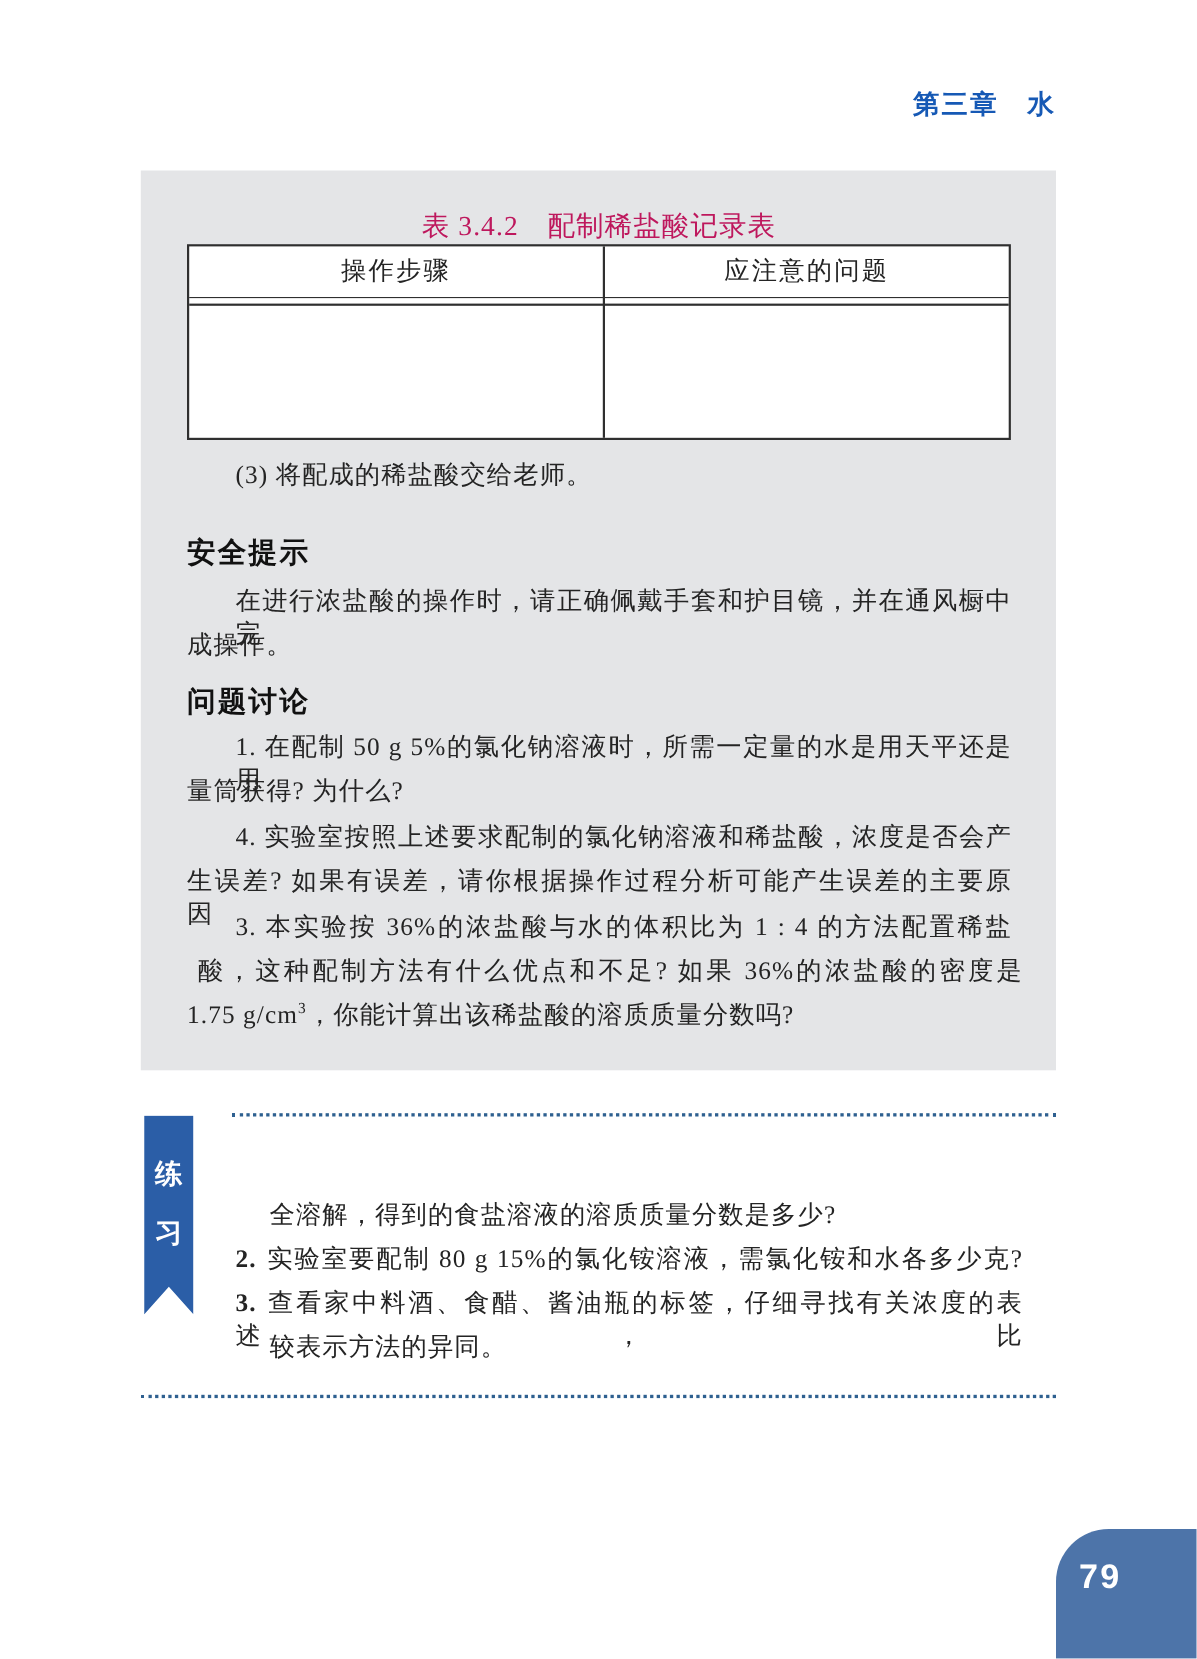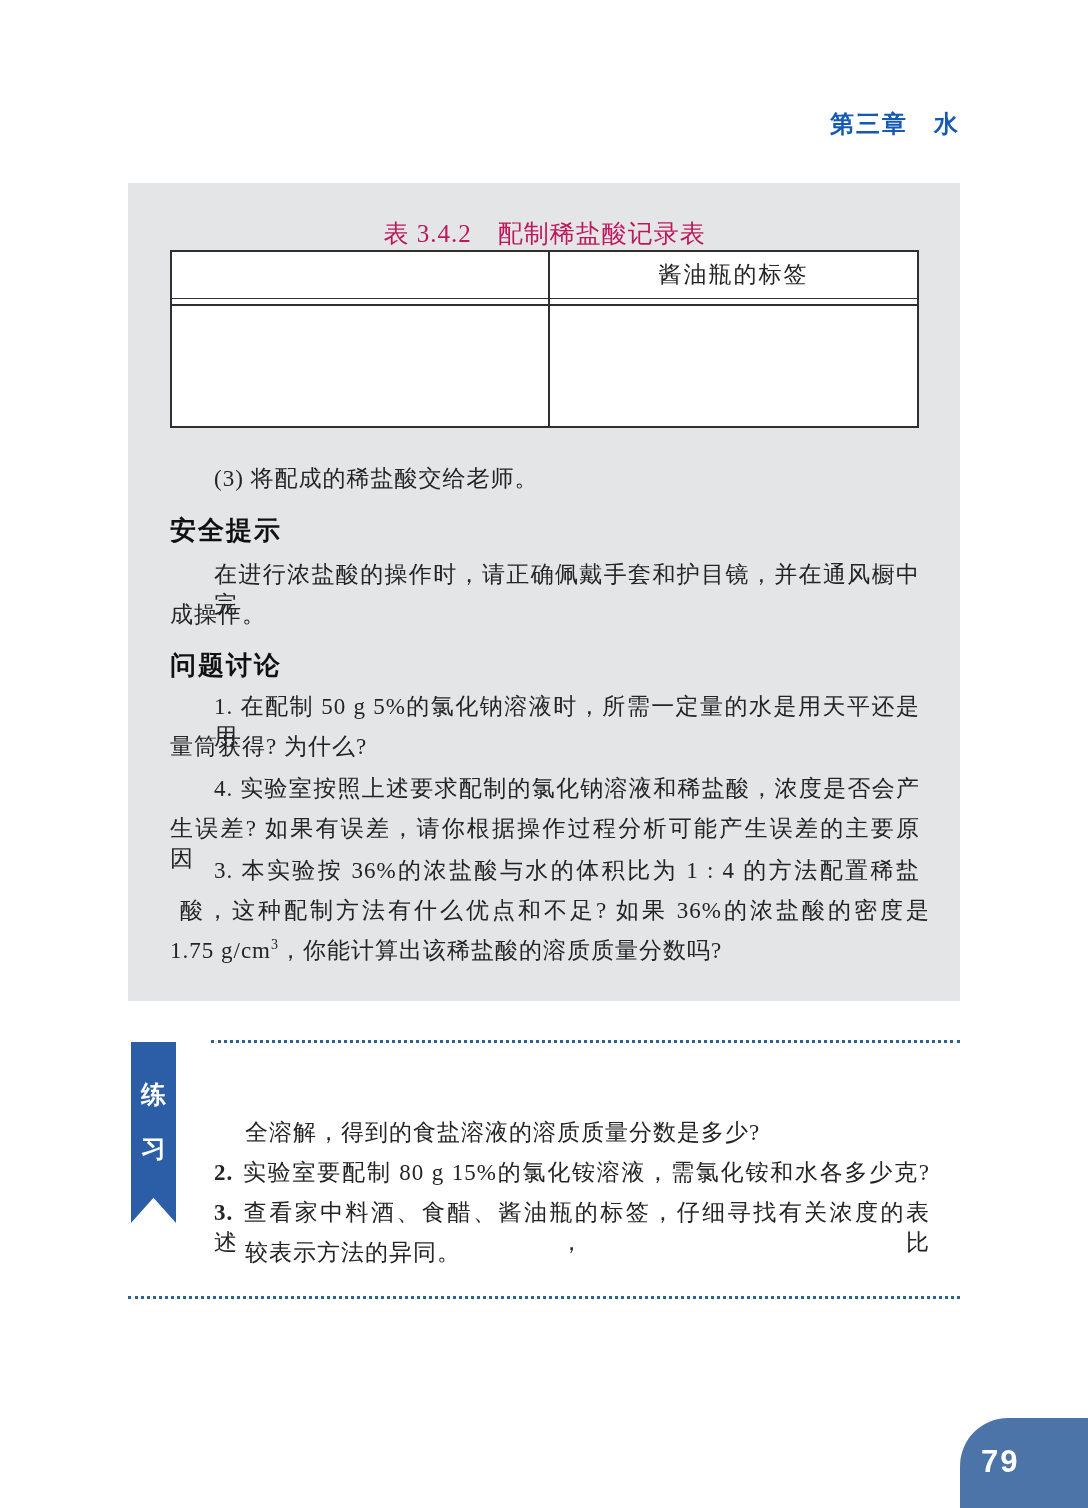--- a/index.html
+++ b/index.html
@@ -4,21 +4,21 @@
 <style>
   html,body{margin:0;padding:0;background:#ffffff;}
   #page{
     position:relative;
     width:1088px;height:1508px;
     background:#ffffff;
     overflow:hidden;
     font-family:"Liberation Serif","DejaVu Serif",serif;
     color:#222;
   }
-  .abs{position:absolute;margin-top:28px;}
+  .abs{position:absolute;}
   
   .chapter-header{
     left:640px;top:82px;width:320px;
     text-align:right;
     font-family:"Liberation Sans","DejaVu Sans",sans-serif;
     font-weight:700;font-size:24px;line-height:28px;
     color:#1659b5;letter-spacing:2px;
   }
   
   .panel{
@@ -100,26 +100,27 @@
   <div class="abs chapter-header">第三章　水</div>
 
   <div class="abs panel"></div>
 
   <div class="abs table-title">表 3.4.2　配制稀盐酸记录表</div>
 
   <div class="abs rec-table">
     <div class="vline"></div>
     <div class="hline-thin"></div>
     <div class="hline-thick"></div>
-    <div class="th th-right">酱油瓶的标签</div>
+    <div class="th th-left">操作步骤</div>
+    <div class="th th-right">应注意的问题</div>
     <div class="cell cell-left"></div>
     <div class="cell cell-right"></div>
   </div>
 
-  <div class="abs serif-line" style="left:214px;top:436px;">(3) 将配成的稀盐酸交给老师。</div>
+  <div class="abs serif-line" style="left:214px;top:417px;">(3) 将配成的稀盐酸交给老师。</div>
 
   <div class="abs section-heading" style="left:170px;top:487px;">安全提示</div>
   <div class="abs serif-line jline" style="left:214px;top:532px;width:706px;">在进行浓盐酸的操作时，请正确佩戴手套和护目镜，并在通风橱中完</div>
   <div class="abs serif-line" style="left:170px;top:572px;">成操作。</div>
 
   <div class="abs section-heading" style="left:170px;top:622px;">问题讨论</div>
 
   <div class="abs serif-line jline" style="left:214px;top:664px;width:706px;">1. 在配制 50 g 5%的氯化钠溶液时，所需一定量的水是用天平还是用</div>
   <div class="abs serif-line" style="left:170px;top:704px;">量筒获得? 为什么?</div>
 

